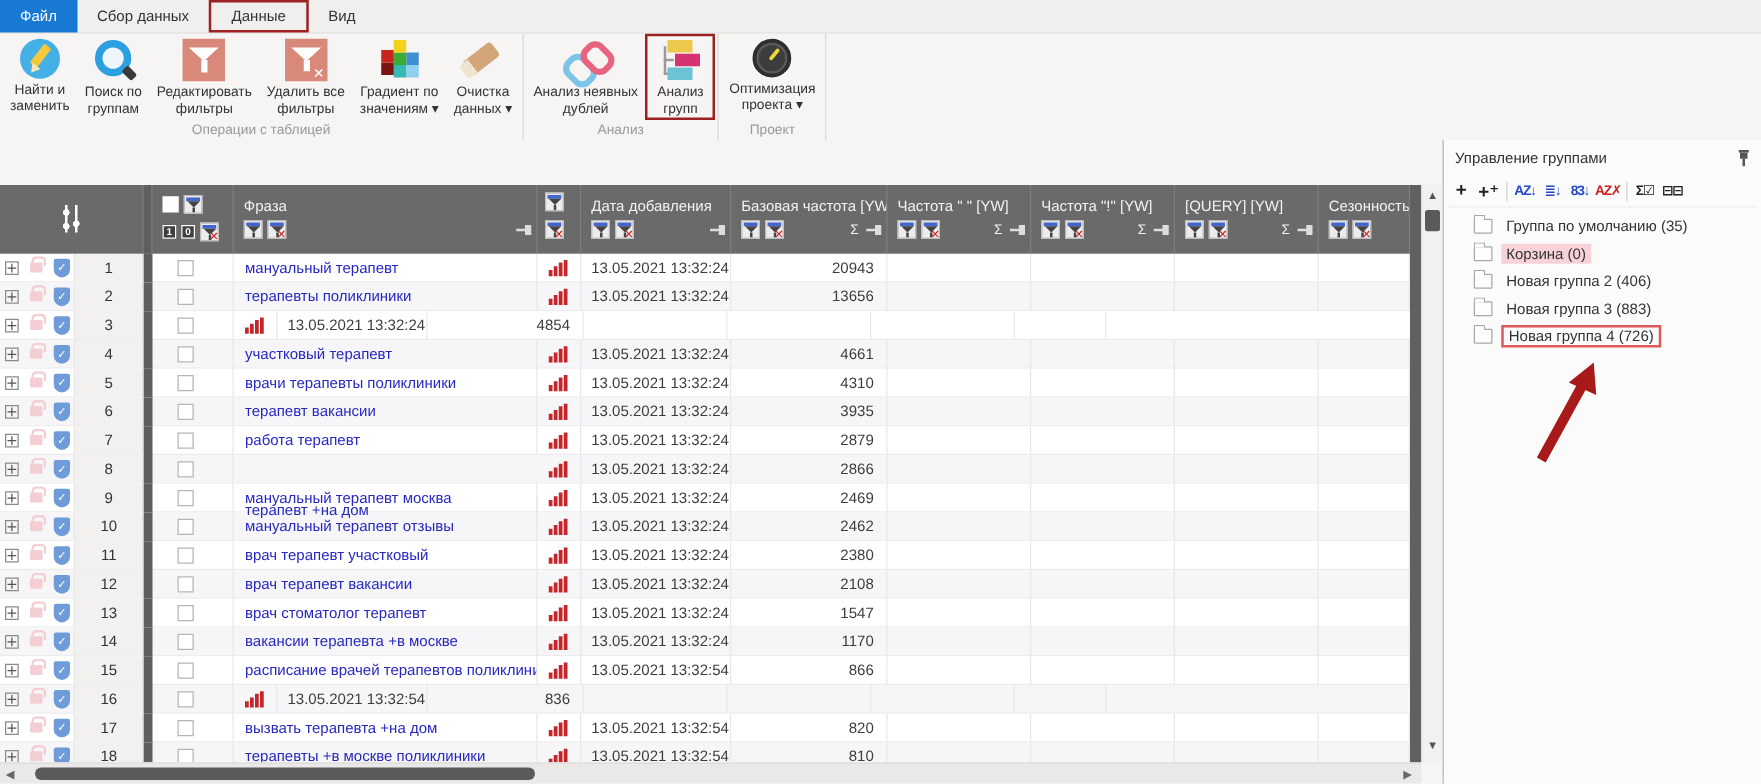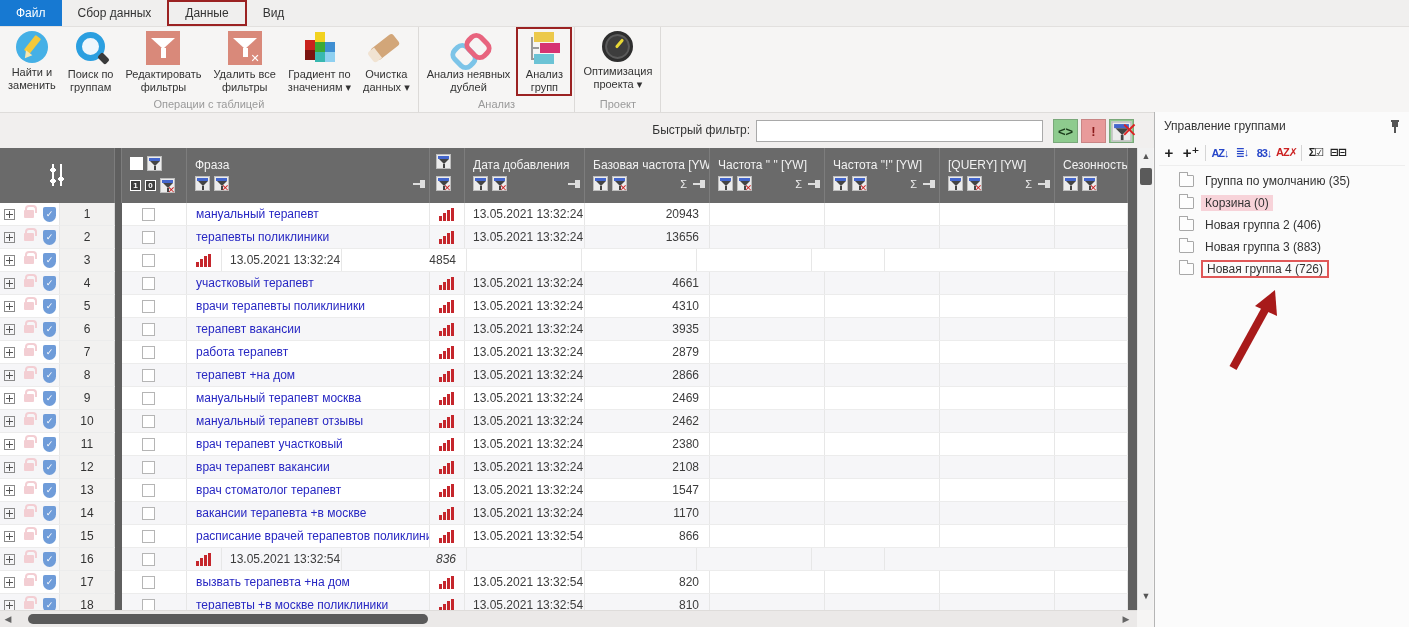--- a/index.html
+++ b/index.html
@@ -194,30 +194,20 @@
           <div class="rb-btn">
             <div class="icon32 ic-gauge"></div>
             <div class="rb-txt">Оптимизация</div>
             <div class="rb-txt">проекта ▾</div>
           </div>
         </div>
         <div class="rlabel">Проект</div>
       </div>
     </div>
 
-  <div id="filterbar">
-    <span id="qf-label">Быстрый фильтр:</span>
-    <input id="qf-input" type="text" value="" style="">
-    <button class="qf-btn" style="left:1053px">&lt;&gt;</button>
-    <button class="qf-btn warn" style="left:1081px">!</button>
-    <button class="qf-btn" style="left:1109px; background:#8ecb8e">
-        <span class="h-funnel qf-funnel"></span>
-      </button>
-    <span id="qf-x">✕</span>
-  </div>
 
   <div id="grid">
     <div id="ghead">
         <div class="hc" style="width: 115px;">
           <div class="sliders"></div>
         </div>
         <div class="hc" style="width: 7px; background: rgb(95, 95, 95);"></div>
         <div class="hc" style="width: 65px;">
           <div class="irow" style="top: 8px;">
             <span class="hsq"></span>
@@ -455,21 +445,21 @@
           <div class="tc " style="width: 60px;">
             <span class="r-expand"></span>
             <span class="r-lock"></span>
             <span class="r-shield">✓</span>
           </div>
           <div class="tc num" style="width: 55px;">8</div>
           <div class="splitcol"></div>
           <div class="tc " style="width: 65px;">
             <span class="r-check"></span>
           </div>
-          <div class="tc phrase" style="width: 243px;">терапевт +на дом</div>
+          <div class="tc phrase" style="width: 243px; margin-top: 33px;">терапевт +на дом</div>
           <div class="tc " style="width: 35px;">
             <span class="r-chart"></span>
           </div>
           <div class="tc date" style="width: 120px;">13.05.2021 13:32:24</div>
           <div class="tc rnum" style="width: 125px;">2866</div>
           <div class="tc " style="width: 115px;"></div>
           <div class="tc " style="width: 115px;"></div>
           <div class="tc " style="width: 115px;"></div>
           <div class="tc " style="width: 73px;"></div>
         </div>
@@ -635,21 +625,21 @@
           </div>
           <div class="tc num" style="width: 55px;">16</div>
           <div class="splitcol"></div>
           <div class="tc " style="width: 65px;">
             <span class="r-check"></span>
           </div>
           <div class="tc " style="width: 35px;">
             <span class="r-chart"></span>
           </div>
           <div class="tc date" style="width: 120px;">13.05.2021 13:32:54</div>
-          <div class="tc rnum" style="width: 125px; font-style: italic;">836</div>
+          <div class="tc rnum" style="width: 125px;">836</div>
           <div class="tc " style="width: 115px;"></div>
           <div class="tc " style="width: 115px;"></div>
           <div class="tc " style="width: 115px;"></div>
           <div class="tc " style="width: 73px;"></div>
         </div>
         <div class="trow">
           <div class="tc " style="width: 60px;">
             <span class="r-expand"></span>
             <span class="r-lock"></span>
             <span class="r-shield">✓</span>

